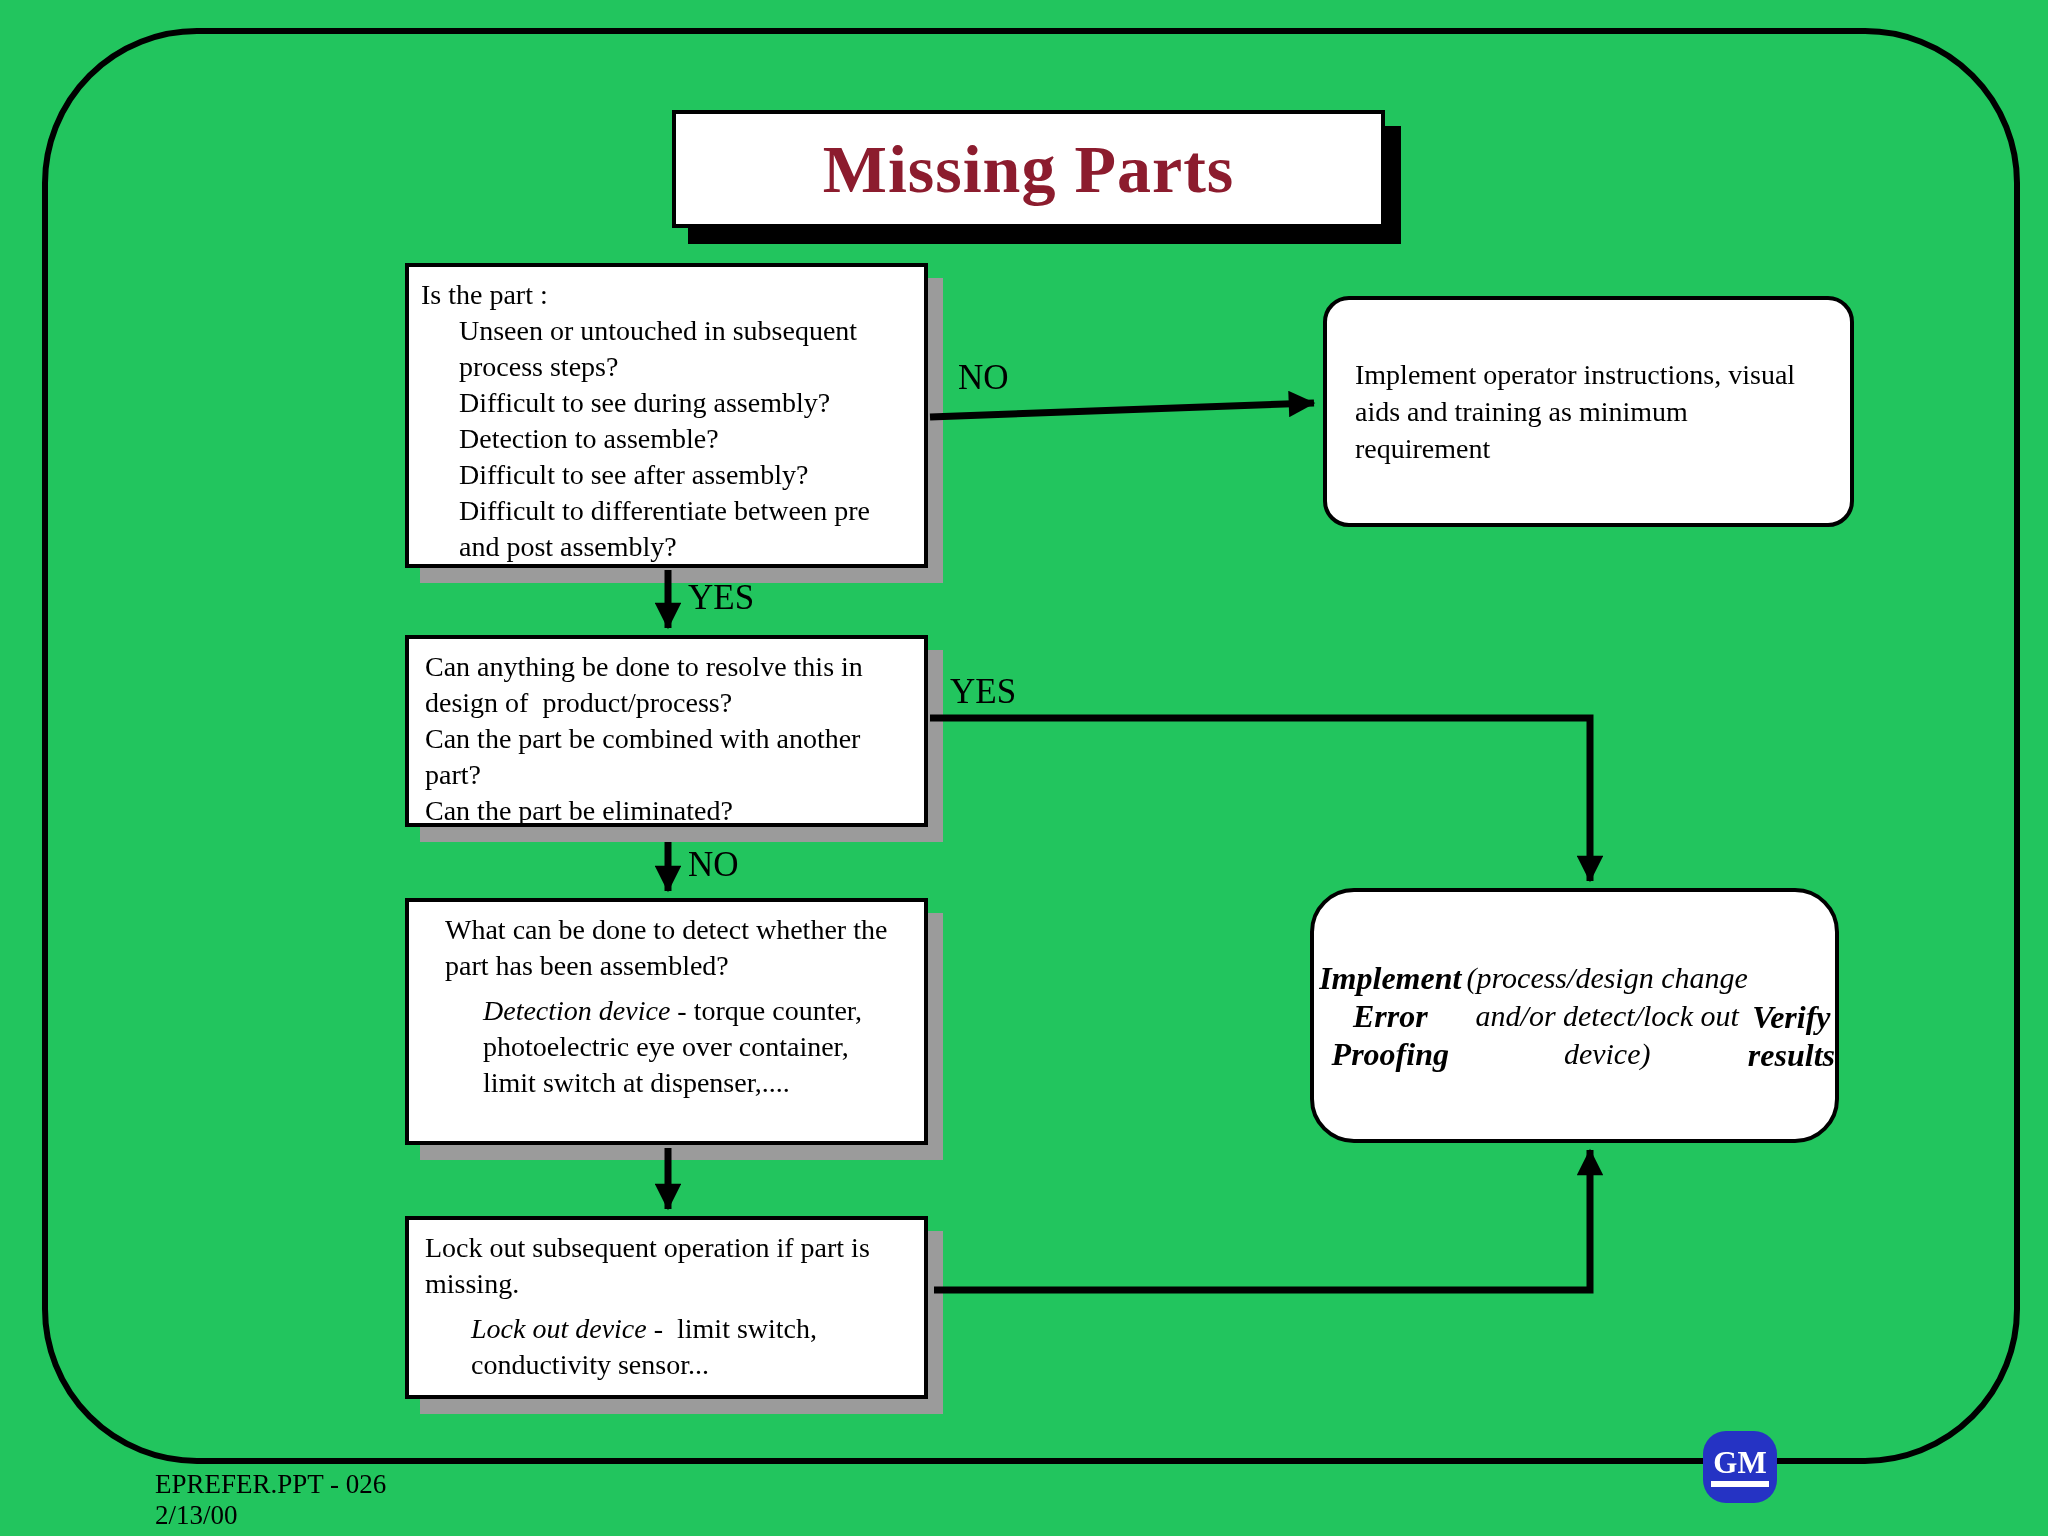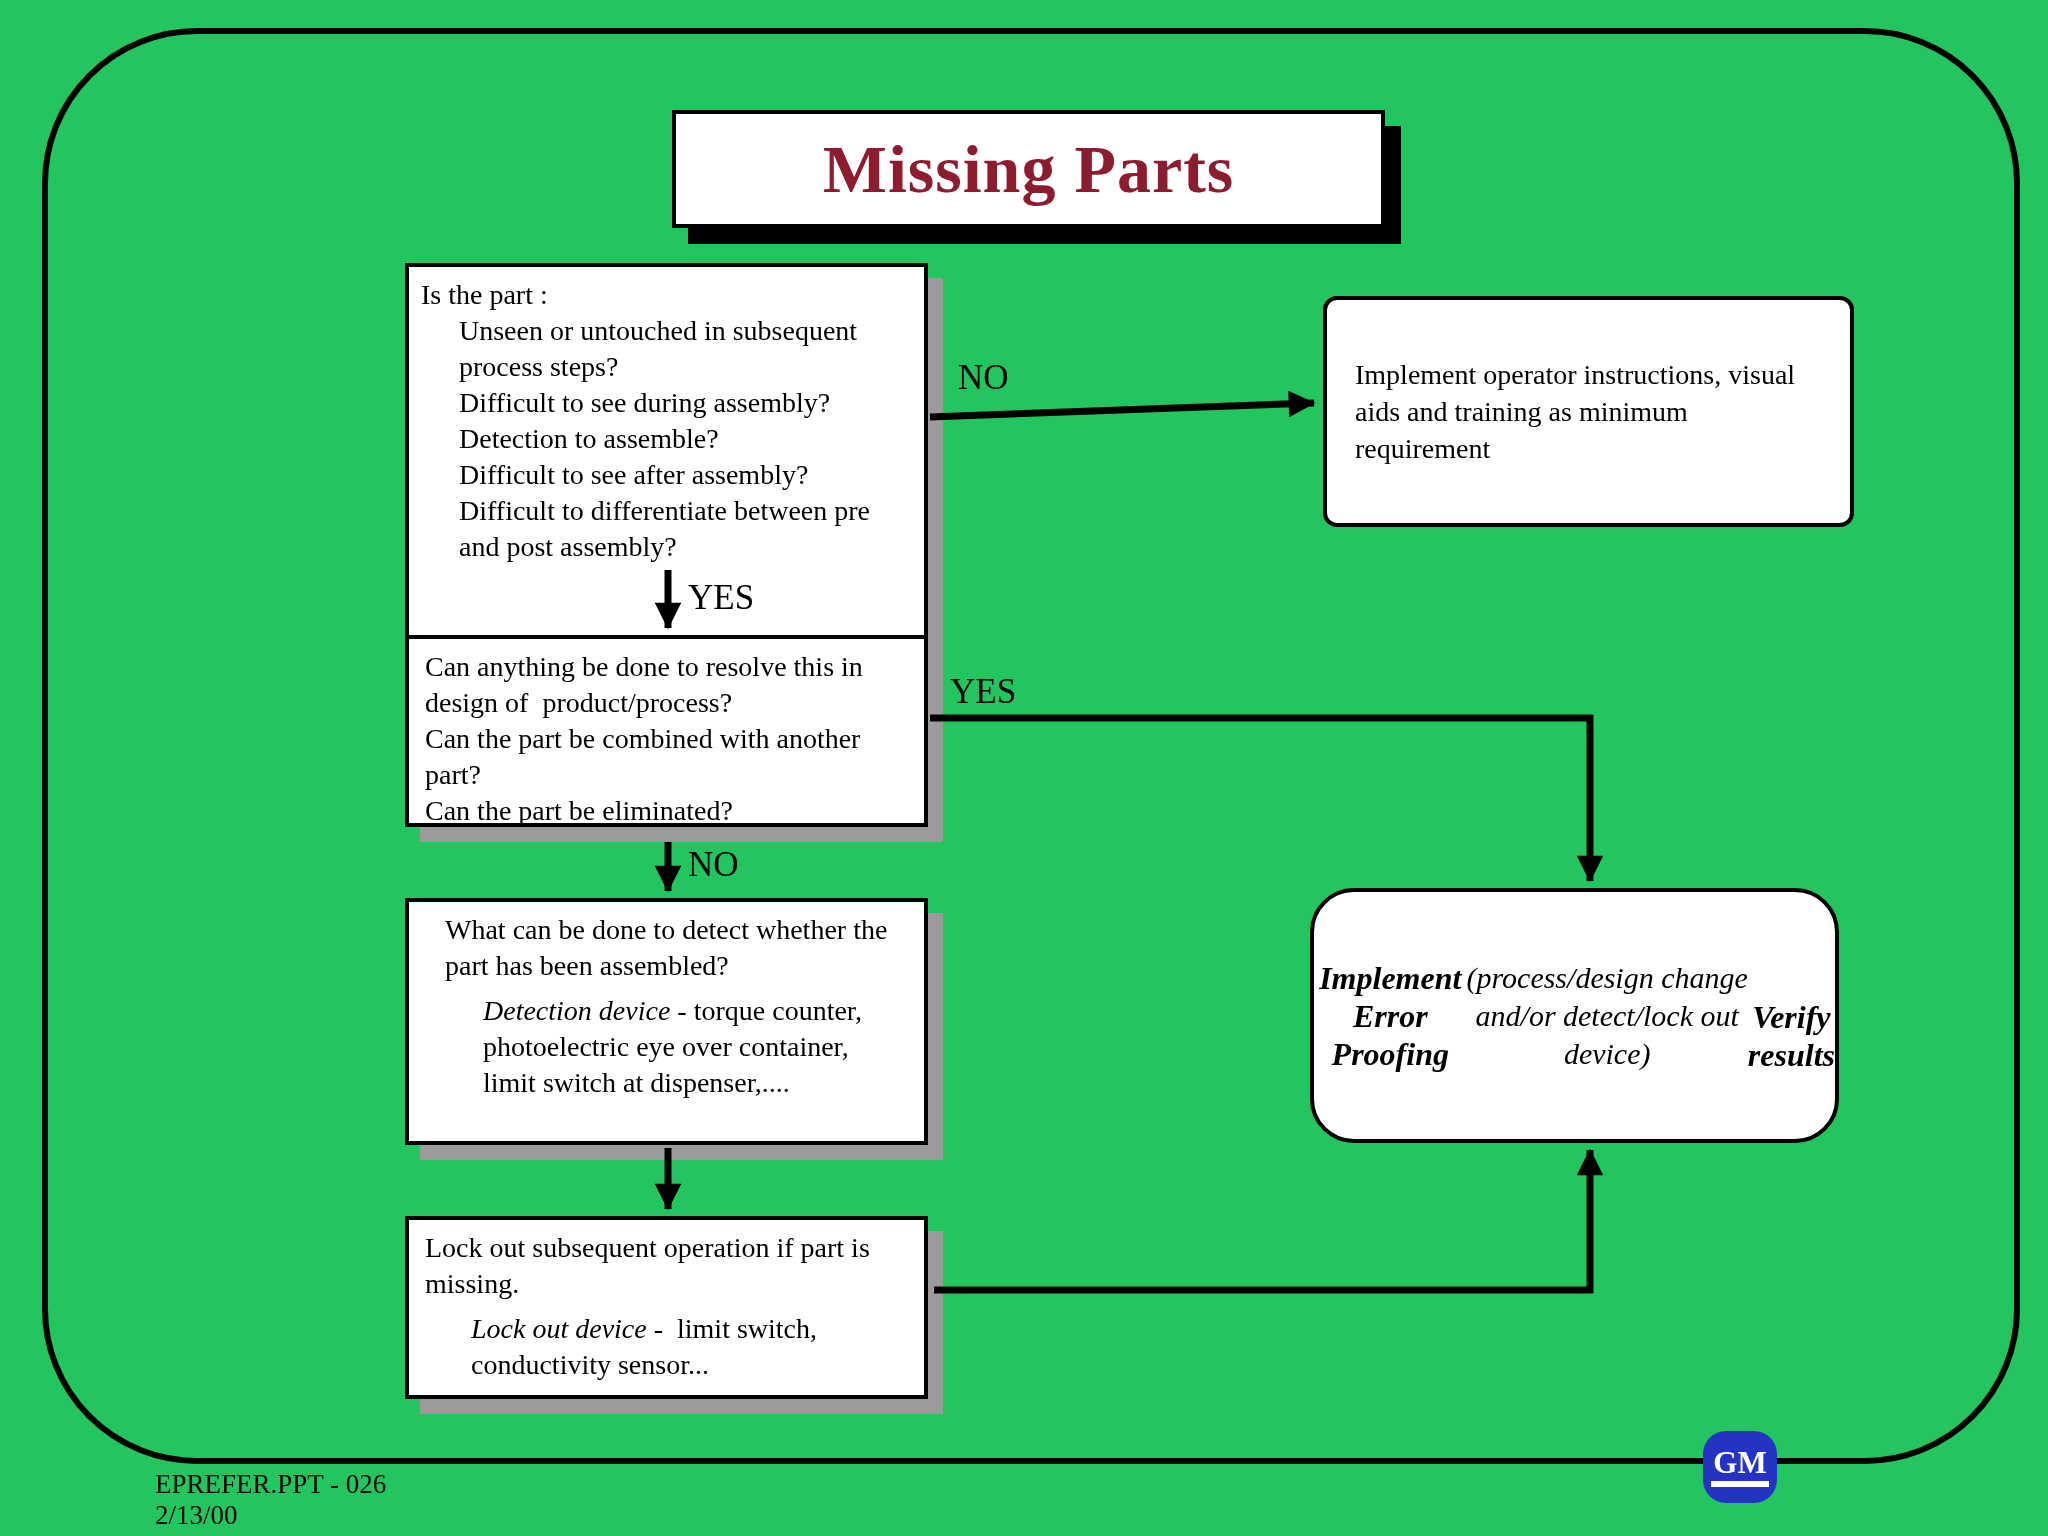--- a/index.html
+++ b/index.html
@@ -21,30 +21,30 @@
     letter-spacing:1px;
   }
   .pbox{
     position:absolute;box-sizing:border-box;background:#fff;border:4px solid #000;
     box-shadow:15px 15px 0 var(--shadow-gray,#9B9B9B);
     font-size:28px;line-height:36px;padding:10px 16px;
   }
   .pbox .indent{padding-left:38px;}
   .pbox .indent2{padding-left:46px;}
   .gap{height:9px;}
-  #box1{left:405px;top:263px;width:523px;height:376px;padding-left:12px;}
+  #box1{left:405px;top:263px;width:523px;height:305px;padding-left:12px;}
   #box2{left:405px;top:635px;width:523px;height:192px;}
   #box3{left:405px;top:898px;width:523px;height:247px;padding-left:36px;}
   #box4{left:405px;top:1216px;width:523px;height:183px;}
   .rbox{
     position:absolute;box-sizing:border-box;background:#fff;border:4px solid #000;
     font-size:28px;line-height:37px;
   }
   #roundA{
-    left:1323px;top:296px;width:531px;height:231px;border-radius:14px;
+    left:1323px;top:296px;width:531px;height:231px;border-radius:26px;
     display:flex;align-items:center;padding:0 28px;
   }
   #roundB{
     left:1310px;top:888px;width:529px;height:255px;border-radius:44px;
     display:flex;flex-direction:row;align-items:center;justify-content:center;
     text-align:center;font-style:italic;font-size:30px;line-height:38px;
   }
   #roundB .hd{font-weight:bold;font-size:32px;}
   #roundB .vr{font-weight:bold;font-size:32px;margin-top:40px;}
   .lbl{

